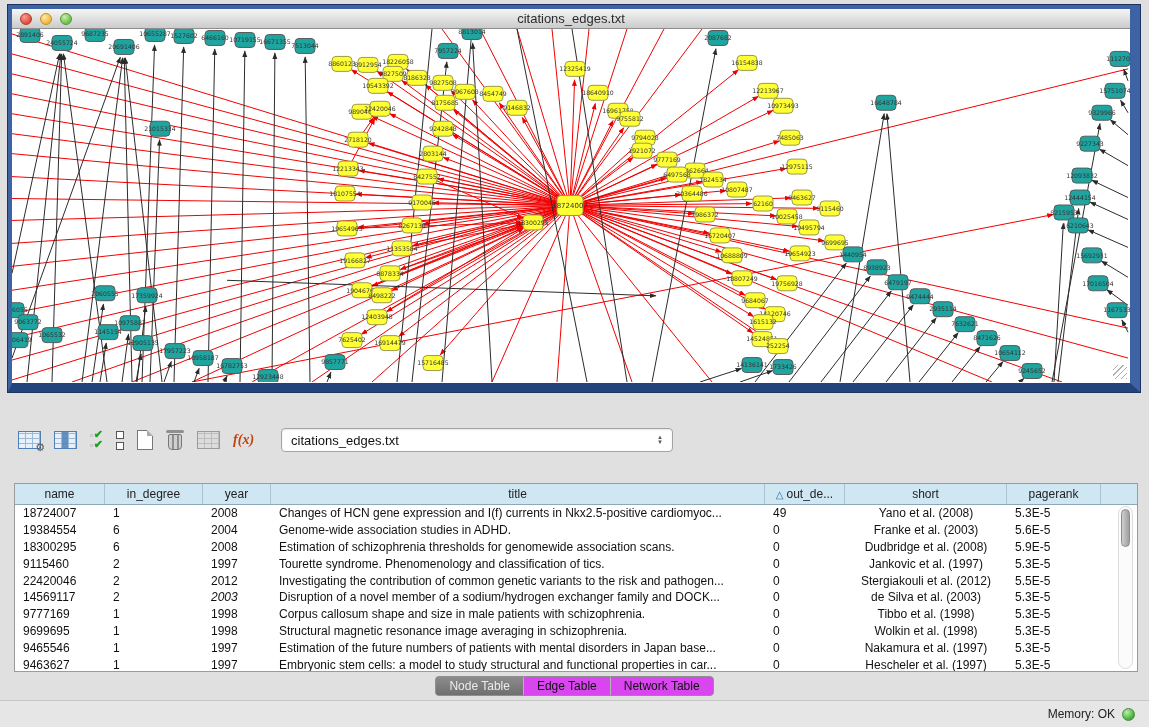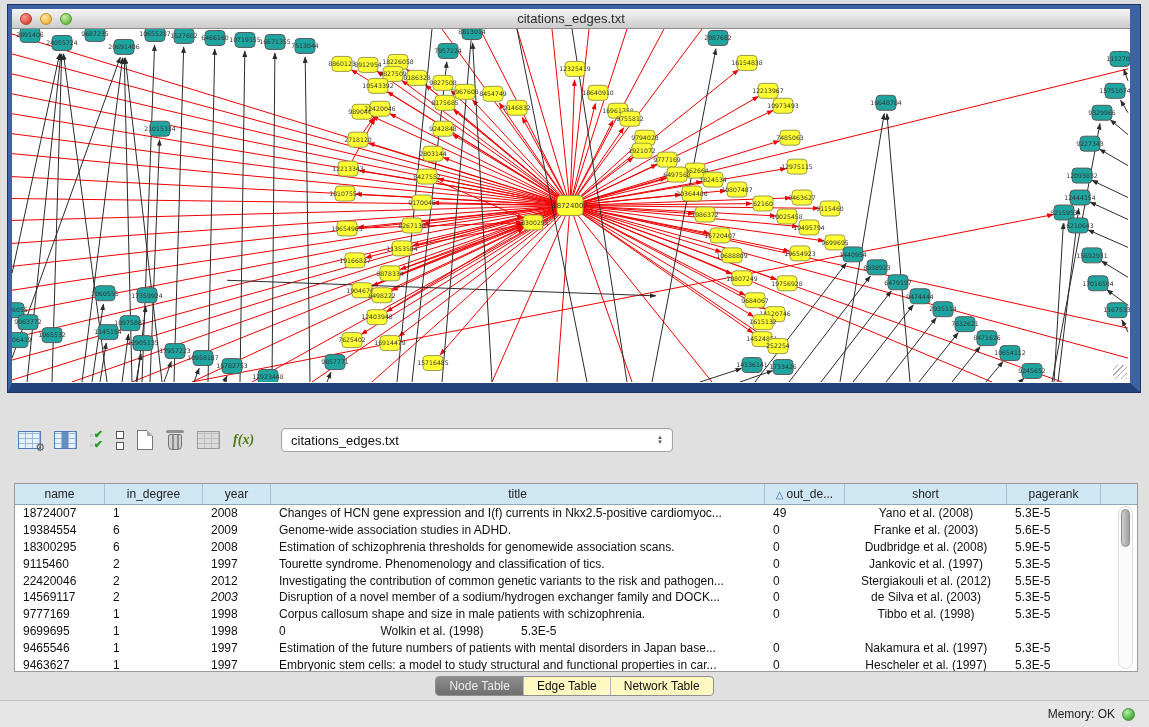--- a/index.html
+++ b/index.html
@@ -47,21 +47,21 @@
   .checks span::before { content:"▫"; color:#888; font-size:8px; margin-right:1px; }
   .boxes { display:flex; flex-direction:column; gap:3px; }
   .boxes i { width:8px; height:8px; border:1px solid #555; background:#fff; display:block; }
   .page { width:16px; height:20px; background:#fff; border:1px solid #777; position:relative; }
   .page::after { content:""; position:absolute; right:-1px; top:-1px; border-style:solid; border-width:0 6px 6px 0;
     border-color:transparent #e0e0e0 #aaa transparent; }
   .trash { width:18px; height:22px; position:relative; }
   .trash .lid { position:absolute; top:1px; left:0; width:18px; height:3px; background:#8f8f8f; border-radius:2px; }
   .trash .bod { position:absolute; top:5px; left:2px; width:14px; height:16px; border-radius:2px 2px 4px 4px;
     background:repeating-linear-gradient(90deg,#cfcfcf 0 3px,#8f8f8f 3px 5px); border:1px solid #777; }
-  .fx { font-family:"Liberation Serif", serif; font-style:italic; font-weight:bold; font-size:14px; color:#4d7c0f; }
+  .fx { font-family:"Liberation Serif", serif; font-style:italic; font-weight:bold; font-size:14px; color:#c2410c; }
   .combo { margin-left:14px; width:392px; height:24px; background:#fff; border:1px solid #a3a3a3; border-radius:4px;
     display:flex; align-items:center; padding:0 9px; font-size:13px; color:#111;
     box-shadow:inset 0 1px 2px rgba(0,0,0,.10); }
   .combo .arrows { margin-left:auto; display:flex; flex-direction:column; font-size:6px; color:#555; line-height:5px; }
 
   .tablebox { position:absolute; left:14px; top:83px; width:1124px; height:189px; background:#fff;
     border:1px solid #9b9b9b; overflow:hidden; }
   .thead { display:flex; height:21px; background:#cfe6f3; border-bottom:1px solid #8fa8b8; }
   .th { font-size:12px; color:#222; display:flex; align-items:center; justify-content:center;
     border-right:1px solid #a9c3d4; overflow:hidden; white-space:nowrap; }
@@ -69,21 +69,21 @@
   .rows { position:relative; }
   .tr { display:flex; height:16.8px; align-items:center; }
   .td { font-size:12px; color:#111; white-space:nowrap; overflow:hidden; padding-left:8px; }
   .td.center { text-align:center; padding-left:0; }
   .vscroll { position:absolute; right:4px; top:22px; bottom:2px; width:15px; background:#fbfbfb;
     border:1px solid #dcdcdc; border-radius:8px; }
   .vthumb { position:absolute; left:2px; top:2px; width:9px; height:38px; border-radius:5px;
     background:linear-gradient(90deg,#cfcfcf,#9f9f9f); border:1px solid #8b8b8b; }
 
   .tabsbar { position:absolute; left:0; top:272px; width:100%; height:28px; display:flex; align-items:center; justify-content:center; }
-  .segmented { display:flex; height:20px; border:1px solid #8f8f8f; border-radius:4px; overflow:hidden; background:#fef9c3;text-align:center; }
+  .segmented { display:flex; height:20px; border:1px solid #8f8f8f; border-radius:4px; overflow:hidden; background:#d946ef;text-align:center; }
   .segment { padding:0 13px; font-size:12px; color:#111; display:flex; align-items:center; border-left:1px solid #b5b5b5; }
   .segment:first-child { border-left:none; }
   .segment.sel { background:linear-gradient(#8c8c8c,#6f6f6f); color:#ececec; border-left:none; }
 
   .statusbar { position:absolute; left:0; top:300px; width:100%; height:27px; background:#e6e6e6;
     border-top:1px solid #c6c6c6; display:flex; align-items:center; justify-content:flex-end;
     padding-right:14px; gap:7px; font-size:12px; color:#222; }
   .memdot { width:13px; height:13px; border-radius:50%; border:1px solid #4a8a3c;
     background:radial-gradient(circle at 35% 30%, #b8f0a8, #49b440 65%, #2f8f2c); }
 </style>
@@ -588,21 +588,21 @@
           <div class="td" style="width: 98px;">1</div>
           <div class="td" style="width: 68px;">2008</div>
           <div class="td" style="width: 494px;">Changes of HCN gene expression and I(f) currents in Nkx2.5-positive cardiomyoc...</div>
           <div class="td" style="width: 80px;">49</div>
           <div class="td center" style="width: 162px;">Yano et al. (2008)</div>
           <div class="td" style="width: 94px;">5.3E-5</div>
         </div>
         <div class="tr">
           <div class="td" style="width: 90px;">19384554</div>
           <div class="td" style="width: 98px;">6</div>
-          <div class="td" style="width: 68px;">2009</div>
+          <div class="td" style="width: 68px;">2004</div>
           <div class="td" style="width: 494px;">Genome-wide association studies in ADHD.</div>
           <div class="td" style="width: 80px;">0</div>
           <div class="td center" style="width: 162px;">Franke et al. (2003)</div>
           <div class="td" style="width: 94px;">5.6E-5</div>
         </div>
         <div class="tr">
           <div class="td" style="width: 90px;">18300295</div>
           <div class="td" style="width: 98px;">6</div>
           <div class="td" style="width: 68px;">2008</div>
           <div class="td" style="width: 494px;">Estimation of schizophrenia thresholds for genomewide association scans.</div>
@@ -643,20 +643,21 @@
           <div class="td" style="width: 68px;">1998</div>
           <div class="td" style="width: 494px;">Corpus callosum shape and size in male patients with schizophrenia.</div>
           <div class="td" style="width: 80px;">0</div>
           <div class="td center" style="width: 162px;">Tibbo et al. (1998)</div>
           <div class="td" style="width: 94px;">5.3E-5</div>
         </div>
         <div class="tr">
           <div class="td" style="width: 90px;">9699695</div>
           <div class="td" style="width: 98px;">1</div>
           <div class="td" style="width: 68px;">1998</div>
+          <div class="td" style="width: 494px;">Structural magnetic resonance image averaging in schizophrenia.</div>
           <div class="td" style="width: 80px;">0</div>
           <div class="td center" style="width: 162px;">Wolkin et al. (1998)</div>
           <div class="td" style="width: 94px;">5.3E-5</div>
         </div>
         <div class="tr">
           <div class="td" style="width: 90px;">9465546</div>
           <div class="td" style="width: 98px;">1</div>
           <div class="td" style="width: 68px;">1997</div>
           <div class="td" style="width: 494px;">Estimation of the future numbers of patients with mental disorders in Japan base...</div>
           <div class="td" style="width: 80px;">0</div>

